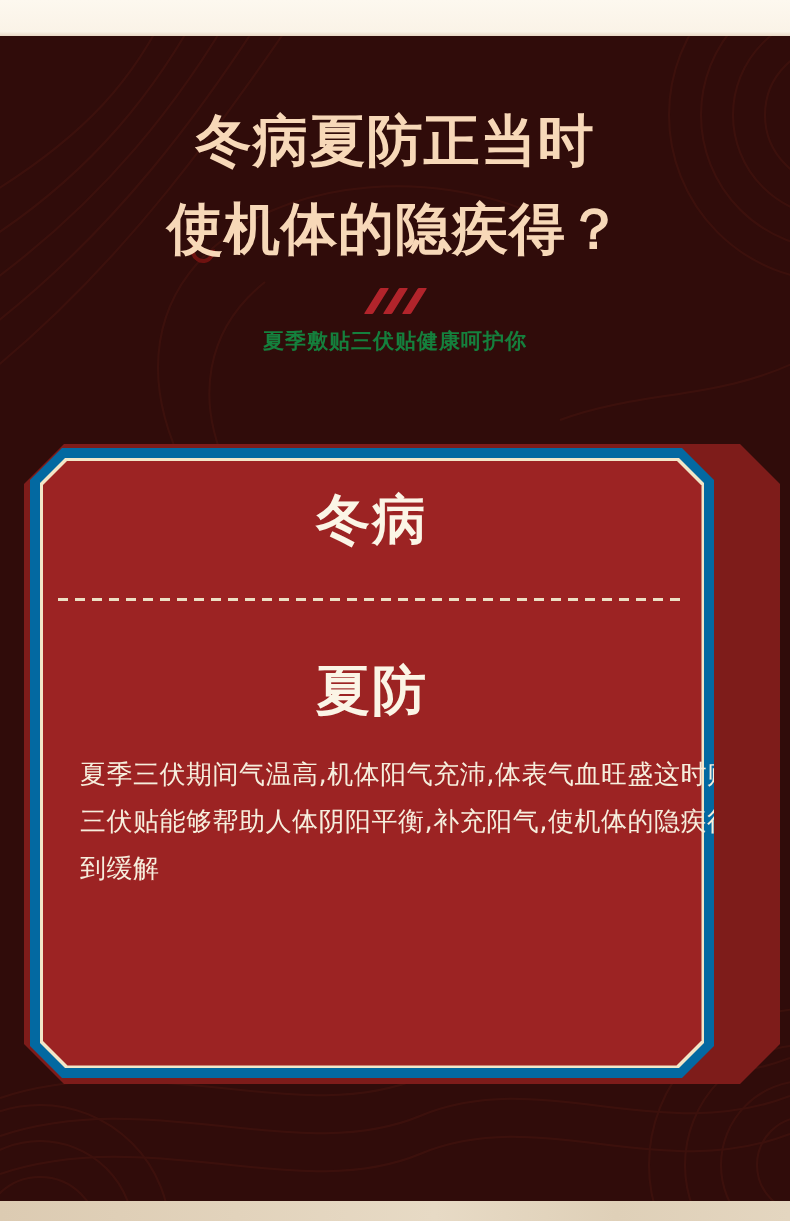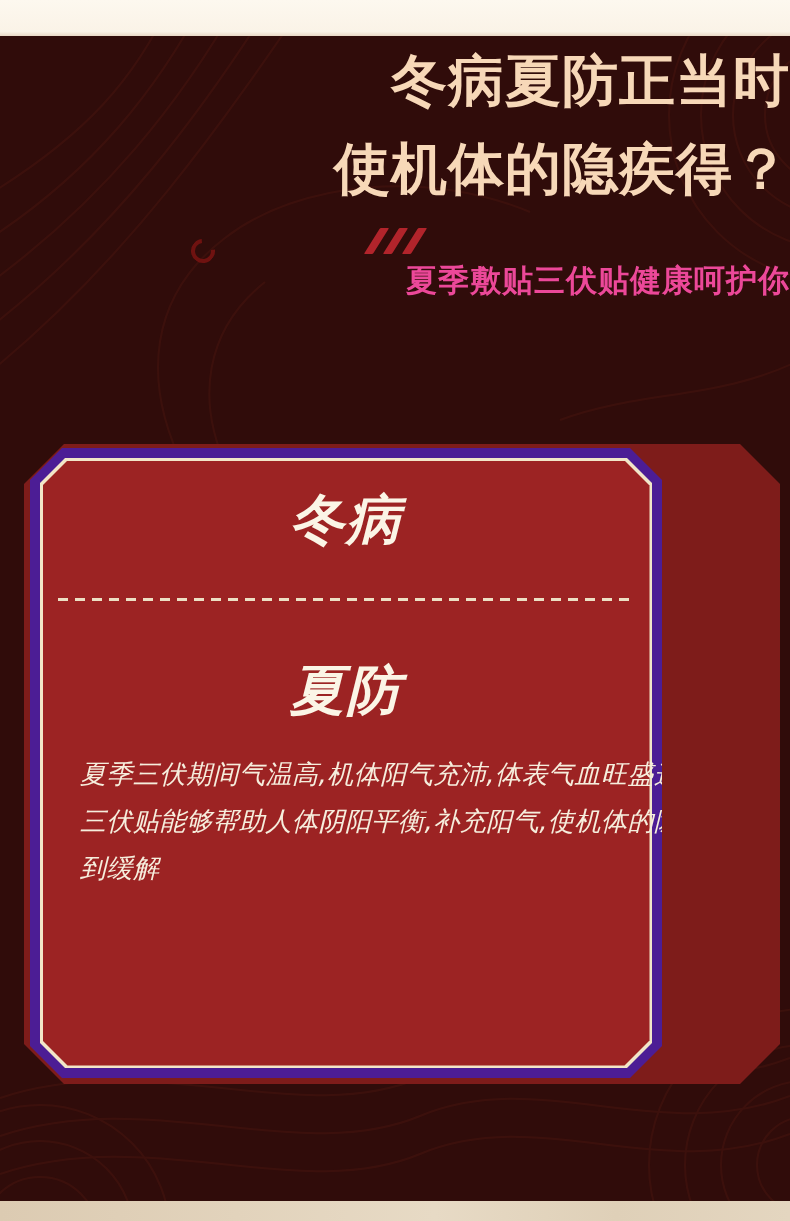--- a/index.html
+++ b/index.html
@@ -37,21 +37,22 @@
     height: 20px;
     background: linear-gradient(90deg, #dccbb2 0%, #e2d3bc 30%, #e7dac5 55%, #dfd0b8 78%, #e4d6c0 100%);
     z-index: 5;
   }
 
   
   .hero {
     position: absolute;
     top: 36px; left: 0;
     width: 100%;
-    text-align: right;
+    padding-top: 60px;
+    text-align: center;
     z-index: 2;
   }
   .title {
     font-family: "DejaVu Serif", "Liberation Serif", serif;
     font-weight: 700;
     font-size: 56px;
     line-height: 88px;
     letter-spacing: 1px;
     color: #f7d8b8;
     position: relative;
@@ -82,45 +83,44 @@
     width: 9px; height: 26px;
     background: #b2242b;
     transform: skewX(-32deg);
     border-radius: 1px;
   }
 
   .subtitle {
     margin-top: 8px;
     font-family: Liberation Serif, serif;
     font-weight: 700;
-    font-size: 31px;
+    font-size: 21px;
     line-height: 38px;
     letter-spacing: 1px;
-    color: #ec4899;
+    color: #15803d;
   }
 
   
   .chamfer-lg { clip-path: polygon(40px 0, calc(100% - 40px) 0, 100% 40px, 100% calc(100% - 40px), calc(100% - 40px) 100%, 40px 100%, 0 calc(100% - 40px), 0 40px); }
   .chamfer-md { clip-path: polygon(32px 0, calc(100% - 32px) 0, 100% 32px, 100% calc(100% - 32px), calc(100% - 32px) 100%, 32px 100%, 0 calc(100% - 32px), 0 32px); }
   .chamfer-sm { clip-path: polygon(25px 0, calc(100% - 25px) 0, 100% 25px, 100% calc(100% - 25px), calc(100% - 25px) 100%, 25px 100%, 0 calc(100% - 25px), 0 25px); }
 
   .card-shadow {
     position: absolute;
     left: 24px; top: 444px;
     width: 756px; height: 640px;
     background: #7e1c1a;
     z-index: 1;
   }
   .card {
     position: absolute;
     left: 30px; top: 448px;
-    width: 632px; height: 630px;
-    background: #4c1d95;
+    width: 684px; height: 630px;
+    background: #0369a1;
     z-index: 2;
-    font-style: italic;
   }
   .card-line-outer {
     position: absolute;
     inset: 10px;
     background: #f2e6c8;
   }
   .card-line-inner {
     position: absolute;
     inset: 12.5px;
     background: #9c2323;

